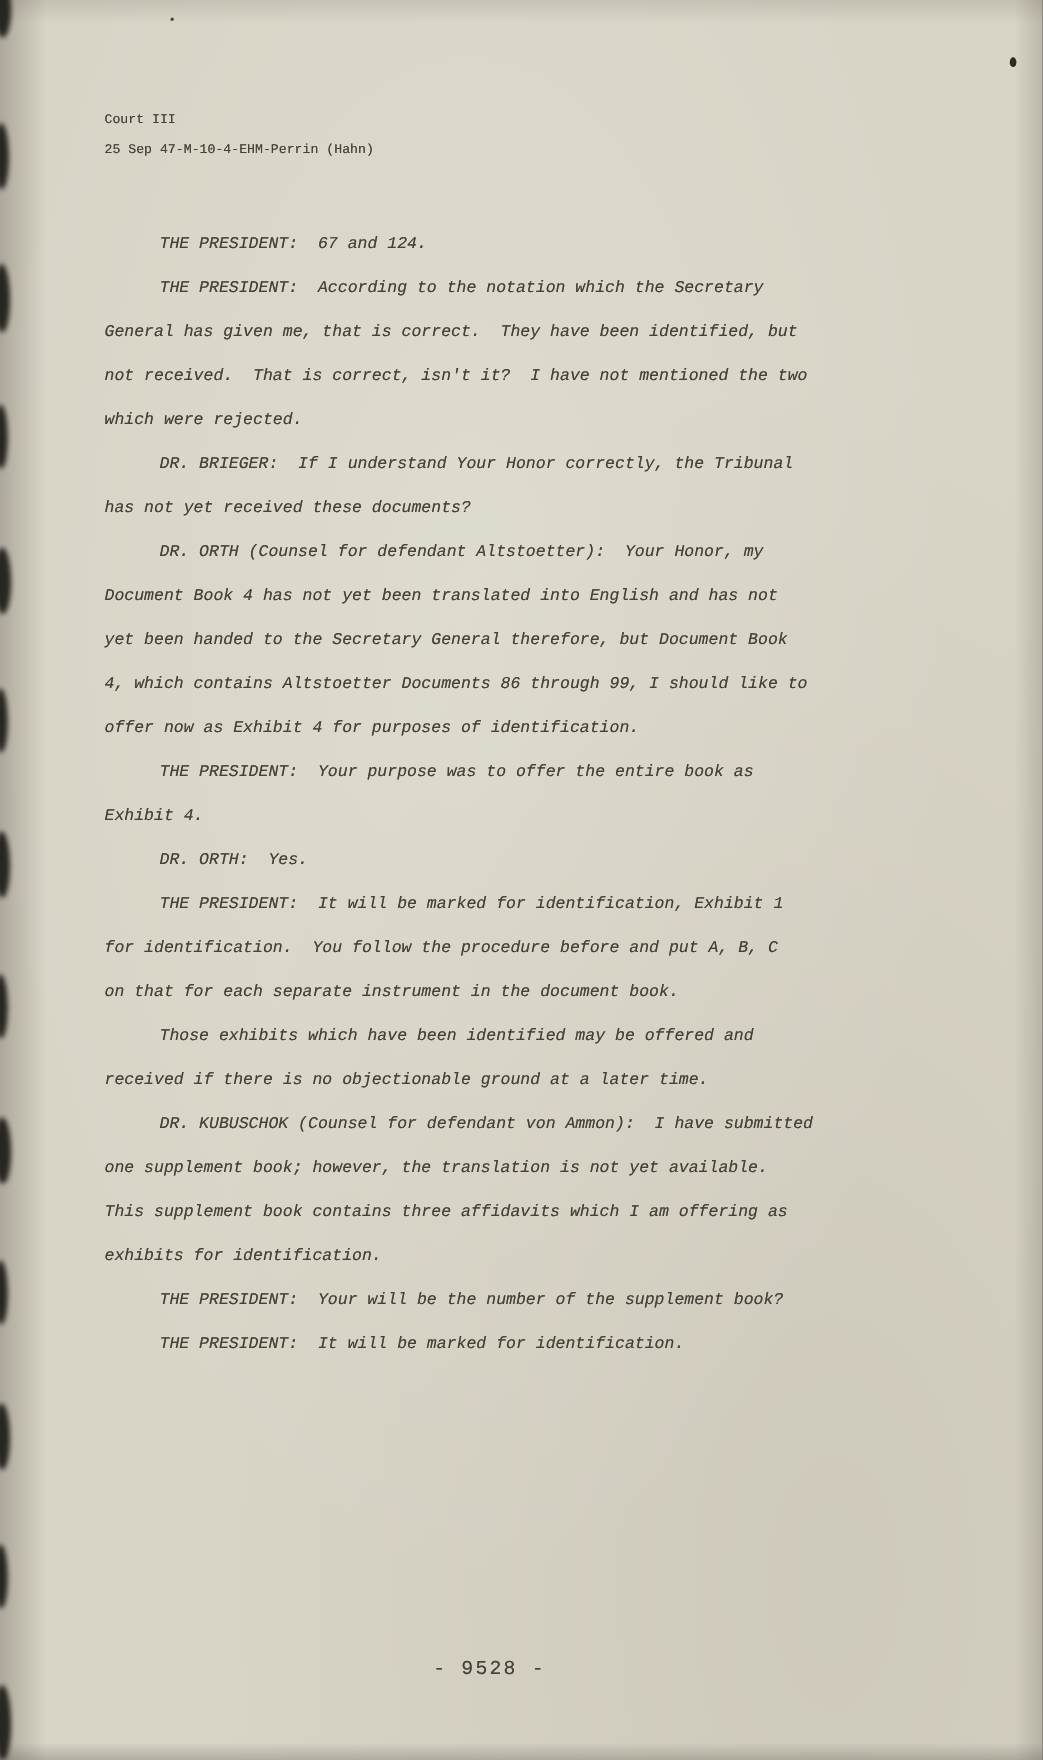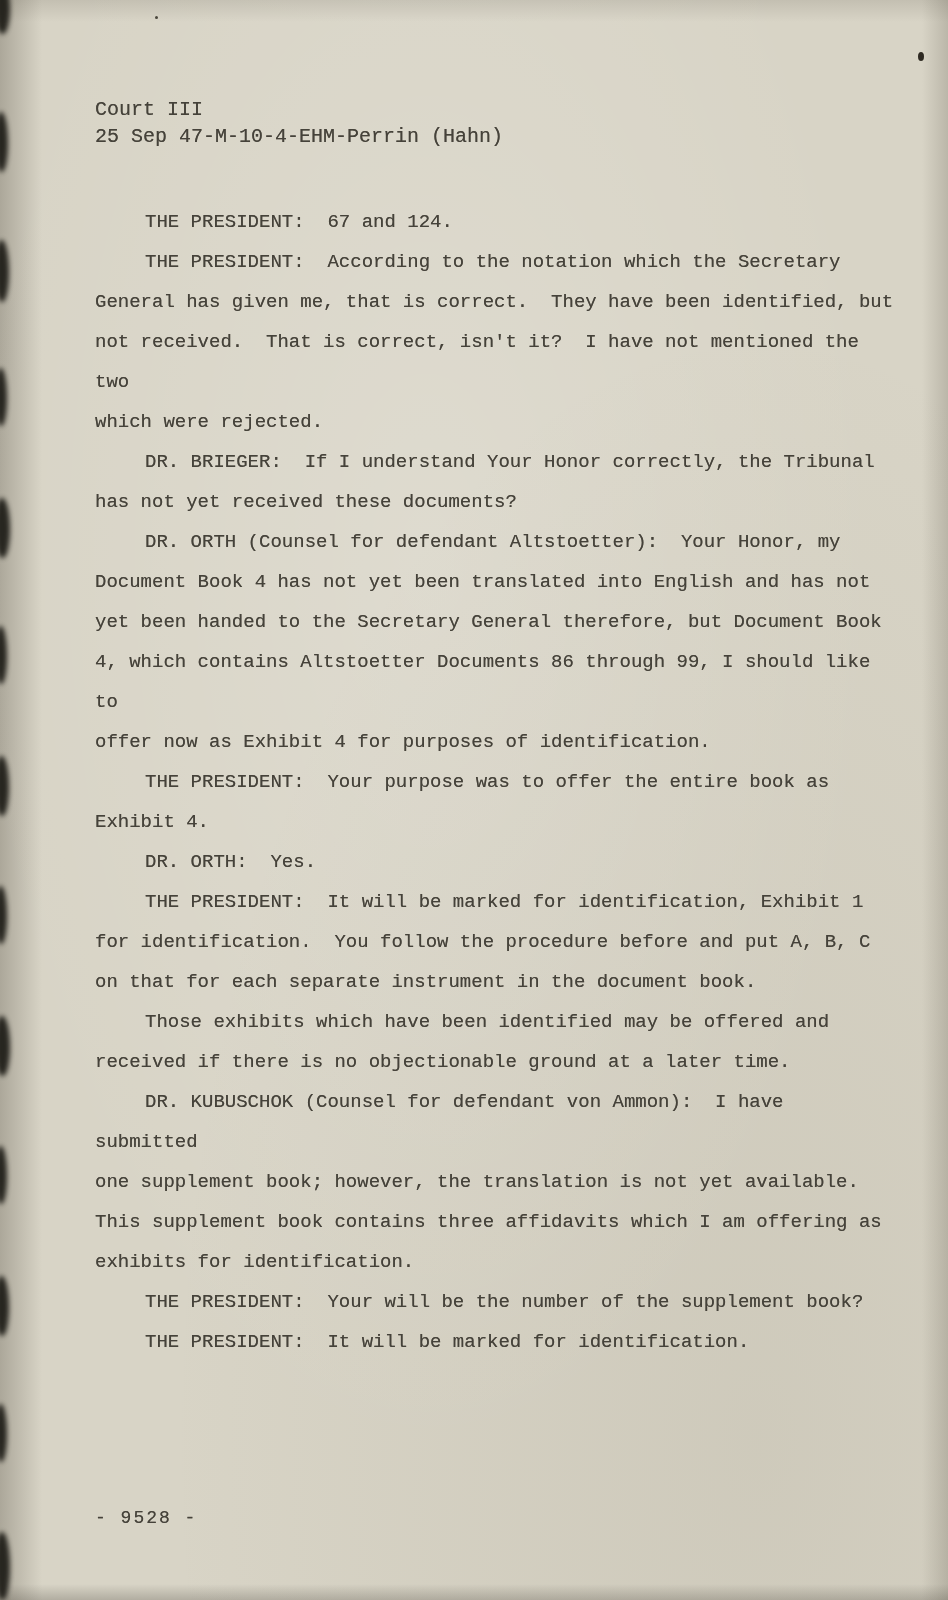--- a/index.html
+++ b/index.html
@@ -34,42 +34,43 @@
     filter: blur(2.5px);
   }
   .speck { position: absolute; background: #4a463c; border-radius: 50%; filter: blur(0.6px); }
   .content {
     position: absolute;
     left: 95px;
     top: 96px;
     width: 800px;
   }
   .header-line {
-    font-size: 20px;
+    font-size: 12px;
     line-height: 27px;
     white-space: pre-wrap;
     text-shadow: 0 0 0.6px rgba(66,60,50,0.65);
   }
   .transcript {
     margin-top: 52px;
   }
   .para {
     margin: 0;
-    font-size: 19px;
+    font-size: 15px;
     line-height: 40px;
     text-indent: 50px;
     white-space: pre-wrap;
     text-shadow: 0 0 0.6px rgba(66,60,50,0.65);
+    font-style: italic;
   }
   .footer {
     position: absolute;
     top: 1498px;
     left: 95px;
     width: 700px;
-    text-align: left;
+    text-align: center;
     font-size: 18px;
     line-height: 40px;
     letter-spacing: 2px;
     text-shadow: 0 0 0.6px rgba(66,60,50,0.65);
   }
 </style>
 </head>
 <body>
 
 <div class="page">

